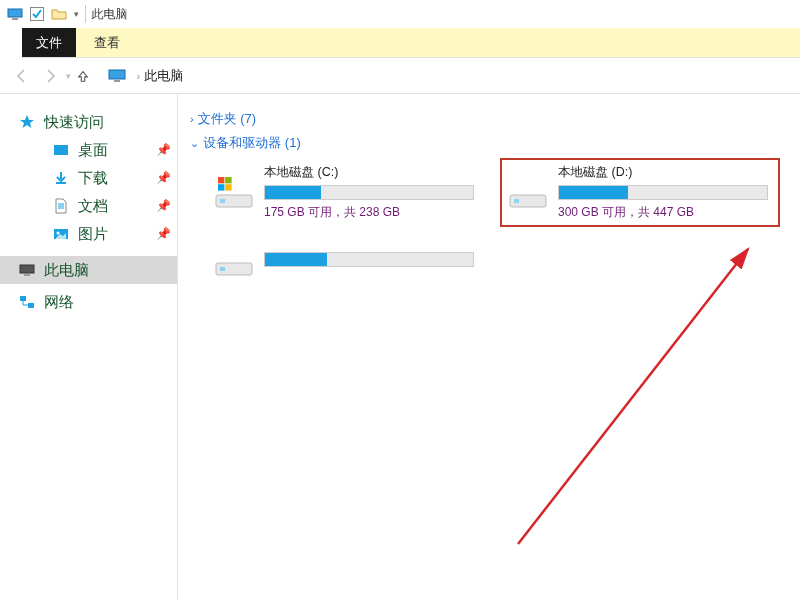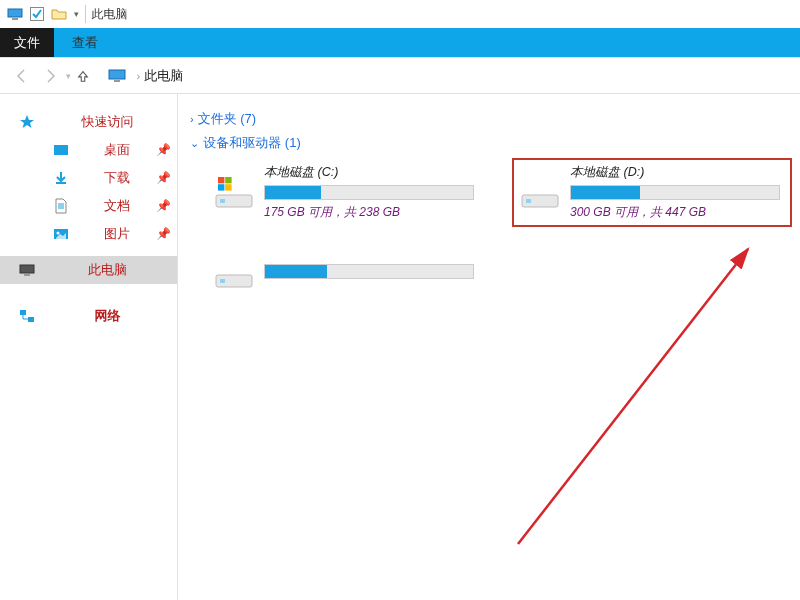--- a/index.html
+++ b/index.html
@@ -7,51 +7,51 @@
 
 
 .title-bar { height: 28px; display: flex; align-items: center; padding-left: 6px; background: #fff; }
 .title-bar .qat-icon { width: 18px; height: 18px; margin-right: 4px; display: inline-flex; align-items: center; justify-content: center; }
 .title-bar .sep { width: 1px; height: 18px; background: #ccc; margin: 0 6px; }
 .title-bar .title { font-size: 12px; color: #333; }
 .chev-down { font-size: 9px; color: #666; margin-left: 2px; }
 .pc-mini-icon svg { width: 16px; height: 16px; }
 
 
-.ribbon { height: 30px; display: flex; align-items: stretch; background: #0ea5e9; border-bottom: 1px solid #e1e1e1; }
+.ribbon { height: 30px; display: flex; align-items: stretch; background: #fef9c3; border-bottom: 1px solid #e1e1e1; margin-left: 22px; }
 .ribbon .tab { display: flex; align-items: center; padding: 0 18px; cursor: default; font-size: 13px; color: #333; }
 .ribbon .tab.file { background: #1a1a1a; color: #fff; padding: 0 14px; }
 
 
 .navbar { height: 36px; display: flex; align-items: center; padding: 0 8px; border-bottom: 1px solid #e1e1e1; }
 .nav-arrow { width: 28px; height: 28px; display: flex; align-items: center; justify-content: center; color: #888; }
 .nav-arrow.disabled { color: #ccc; }
 .nav-up { width: 24px; height: 24px; display: flex; align-items: center; justify-content: center; color: #333; margin-right: 6px; }
 .addr-icon { width: 20px; height: 20px; margin: 0 6px; }
 .addr-sep { color: #999; margin: 0 4px; font-size: 11px; }
 .addr-seg { color: #222; font-size: 13px; }
 
 
 .body-area { display: flex; height: calc(600px - 94px); }
 
 
 .sidebar { width: 178px; border-right: 1px solid #e1e1e1; padding-top: 14px; }
 .side-section { margin-bottom: 8px; }
 .side-item { display: flex; align-items: center; height: 28px; padding-left: 18px; padding-right: 6px; cursor: default; }
 .side-item .si-icon { width: 18px; height: 18px; margin-right: 8px; display: flex; align-items: center; justify-content: center; }
-.side-item .si-text { font-size: 13px; color: #b91c1c; flex: 1; text-align: center; }
+.side-item .si-text { font-size: 15px; color: #14532d; flex: 1; }
 .side-item .pin { color: #aaa; font-size: 12px; }
 .side-item.sub { padding-left: 52px; }
 .side-item.active { background: #d8d8d8; }
 
 
 .main { flex: 1; padding: 10px 0 0 12px; position: relative; }
 .group-header { font-size: 13px; color: #1e6fd9; display: flex; align-items: center; margin: 6px 0; cursor: default; }
 .group-header .chev { margin-right: 4px; font-size: 11px; color: #1e6fd9; }
-.drive-grid { display: flex; flex-wrap: wrap; gap: 24px; padding-left: 18px; margin-bottom: 8px; font-style: italic; }
+.drive-grid { display: flex; flex-wrap: wrap; gap: 12px; padding-left: 18px; margin-bottom: 8px; }
 .drive { display: flex; align-items: center; width: 280px; padding: 4px; }
 .drive.highlight { border: 2px solid #c0392b; }
 .drive .d-icon { width: 44px; height: 36px; margin-right: 8px; display: flex; align-items: flex-end; justify-content: center; }
 .drive .d-info { flex: 1; }
 .drive .d-name { font-size: 12.5px; color: #222; margin-bottom: 4px; }
 .drive .d-bar { width: 210px; height: 15px; background: #e9e9e9; border: 1px solid #ccc; position: relative; margin-bottom: 4px; }
 .drive .d-bar .fill { position: absolute; top: 0; left: 0; bottom: 0; background: #1ba1e2; }
 .drive .d-text { font-size: 12px; color: #701a75; }
 
 
@@ -169,21 +169,21 @@
     </div>
     <div class="side-item active">
       <span class="si-icon">
           <svg viewBox="0 0 16 16" width="16" height="16">
             <rect x="1" y="3" width="14" height="8" fill="#555" stroke="#333"></rect>
             <rect x="5" y="12" width="6" height="2" fill="#999"></rect>
           </svg>
         </span>
       <span class="si-text">此电脑</span>
     </div>
-    <div class="side-item" style="margin-top:18px;font-weight:bold;">
+    <div class="side-item" style="margin-top:4px;">
       <span class="si-icon">
           <svg viewBox="0 0 16 16" width="16" height="16">
             <rect x="1" y="2" width="6" height="5" fill="#1ba1e2"></rect>
             <rect x="9" y="9" width="6" height="5" fill="#1ba1e2"></rect>
             <path d="M4 7 V11 H9" stroke="#1ba1e2" fill="none"></path>
           </svg>
         </span>
       <span class="si-text">网络</span>
     </div>
   </div>

